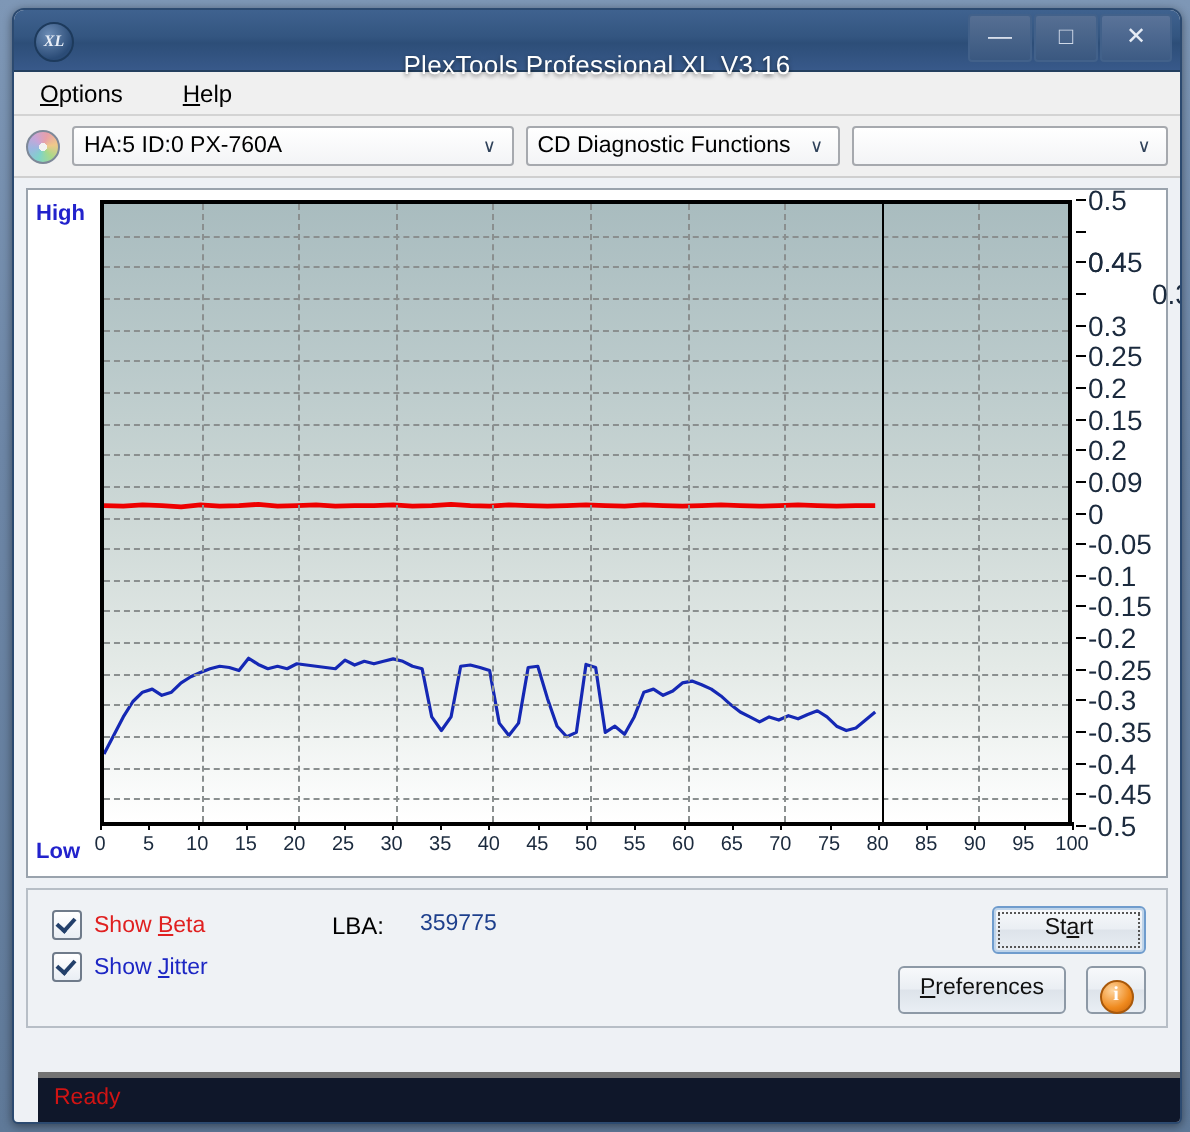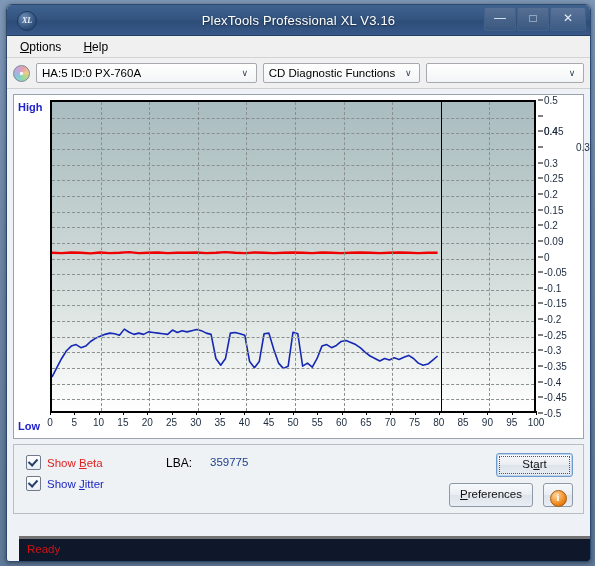--- a/index.html
+++ b/index.html
@@ -26,21 +26,21 @@
     overflow: hidden;
   }
   .titlebar {
     position: relative;
     height: 30px;
     background: linear-gradient(180deg,#3f628f 0%, #335580 45%, #2d4e78 55%, #38598a 100%);
     border-bottom: 1px solid #24405f;
   }
   .title-text {
     position: absolute;
-    left: 0; right: 0; top: 8px;
+    left: 0; right: 0; top: 20px;
     text-align: center;
     color: #ffffff;
     font-size: 13px;
     letter-spacing: .2px;
     text-shadow: 0 1px 2px rgba(0,0,0,.55);
   }
   .app-icon {
     position: absolute;
     left: 10px; top: 6px;
     width: 18px; height: 18px;
@@ -69,21 +69,21 @@
   .wbtn.close { width: 34px; background: linear-gradient(180deg,#5a7399,#3d5b84); }
   .wbtn.max { color: #cfd9e8; }
   
   .menubar {
     height: 21px;
     background: #f0f0f0;
     border-bottom: 1px solid #d3d3d3;
     padding-left: 10px;
     display: flex;
     align-items: center;
-    gap: 16px;
+    gap: 24px;
   }
   .menu-item { font-size: 12px; color: #000; padding: 1px 3px; }
   .menu-item u { text-decoration: underline; }
   
   .toolbar {
     height: 30px;
     background: #f0f0f0;
     border-bottom: 1px solid #cfcfcf;
     display: flex;
     align-items: center;
@@ -171,21 +171,21 @@
   }
   .plot svg { position: absolute; inset: 0; width: 100%; height: 100%; }
   .ylabels {
     position: absolute;
     left: 524px; top: 5px;
     width: 40px; height: 313px;
   }
   .ytick {
     position: absolute;
     left: 6px;
-    font-size: 10px;
+    font-size: 14px;
     color: #1b2a3d;
     transform: translateY(-50%);
     white-space: nowrap;
   }
   .ytick-mark {
     position: absolute;
     left: 0; width: 5px; height: 0;
     border-top: 1px solid #000;
     transform: translateY(-50%);
   }

